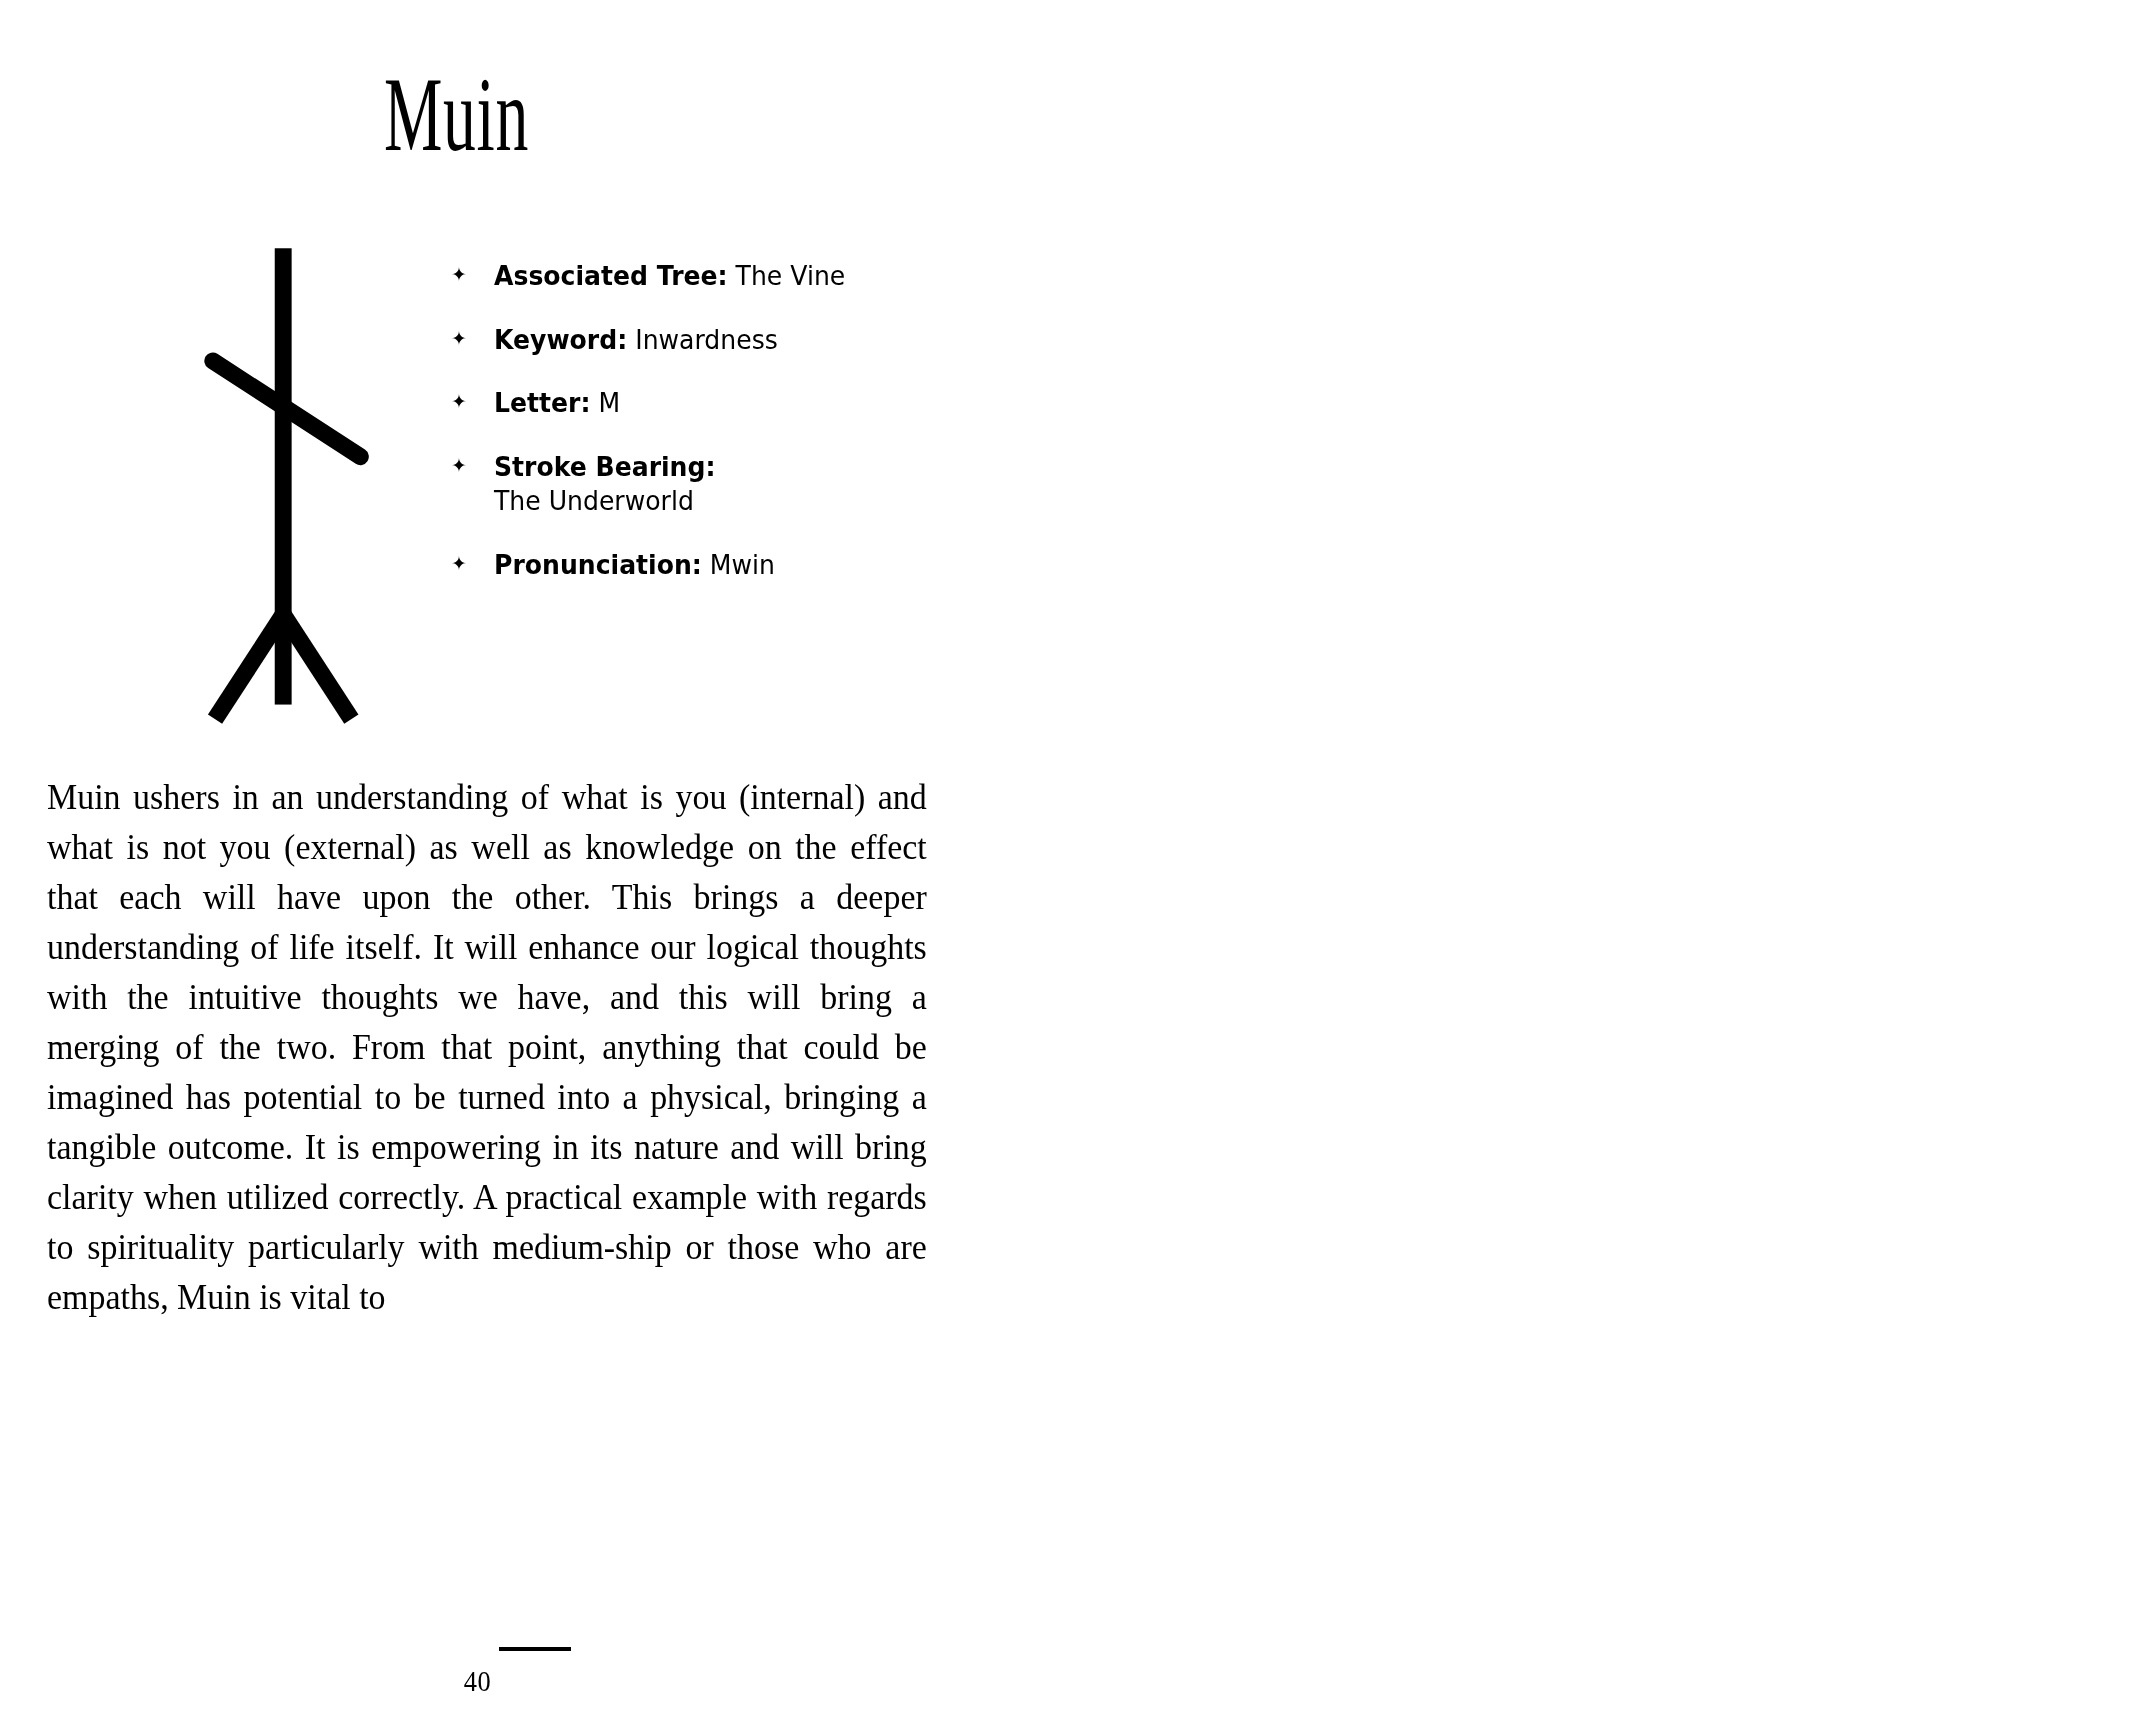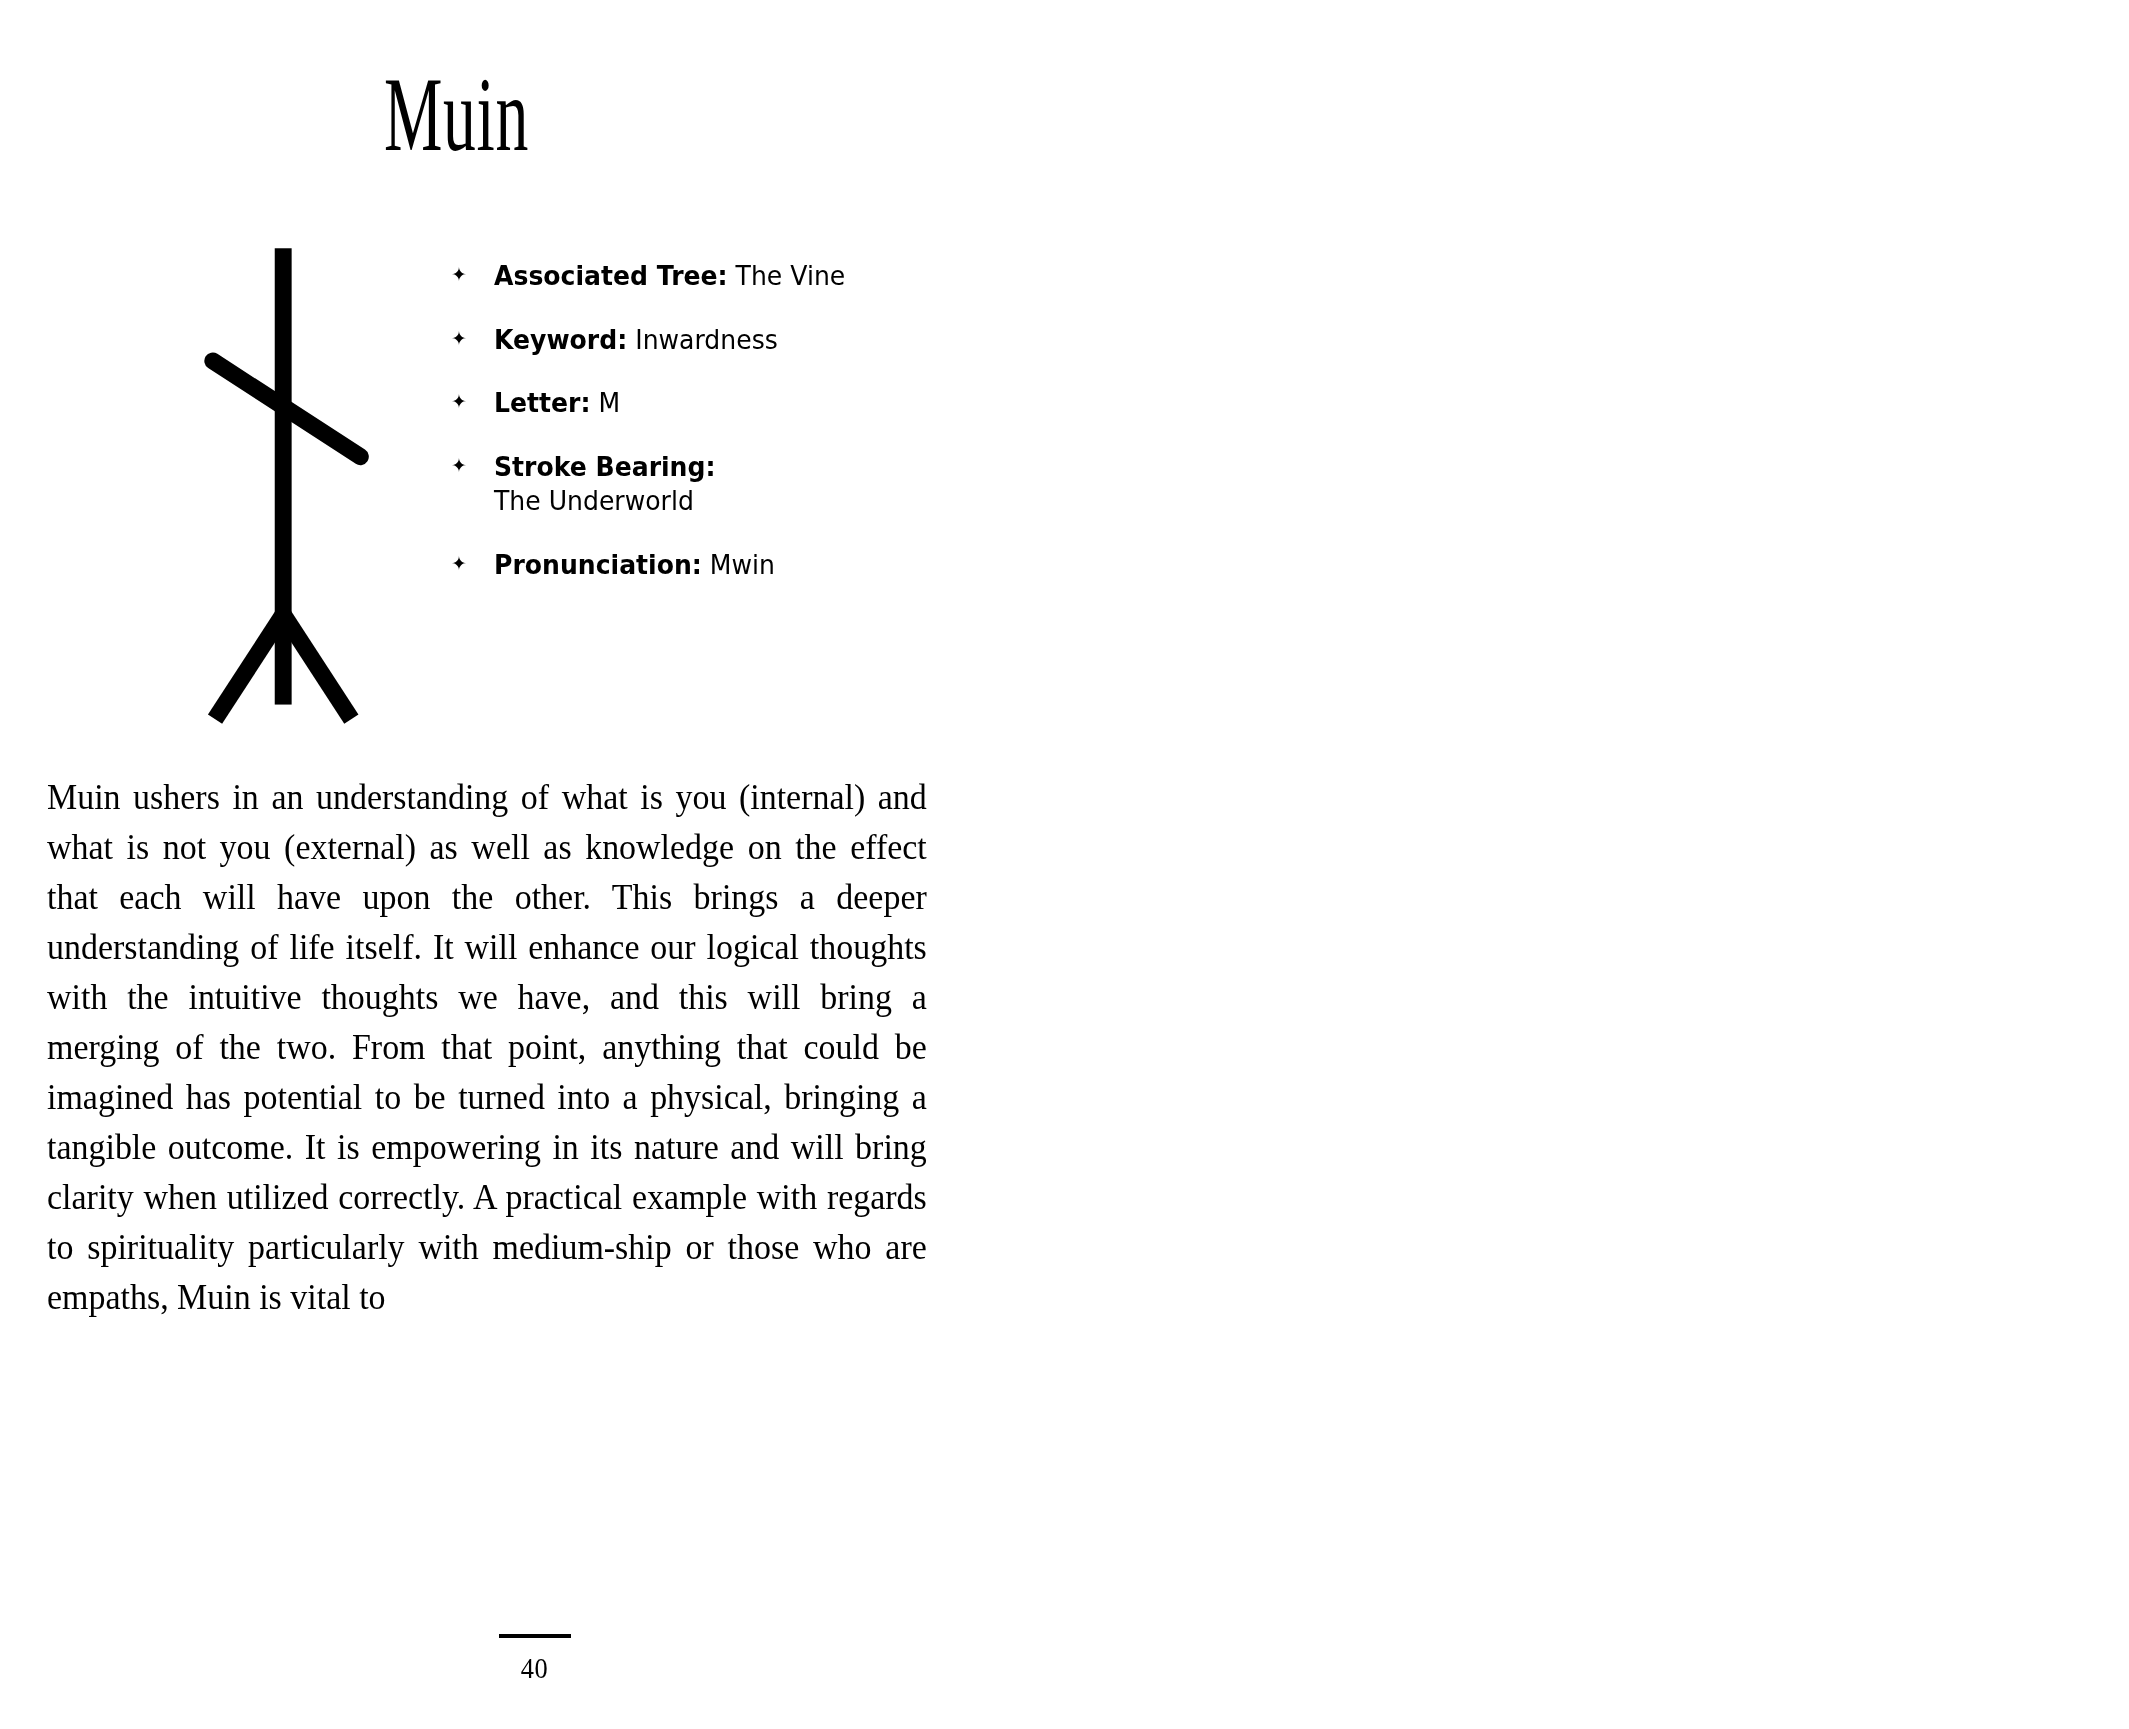--- a/index.html
+++ b/index.html
@@ -98,23 +98,22 @@
     transform: scaleX(0.97);
     transform-origin: left top;
     hyphens: manual;
   }
   .body-col p { margin: 0; }
   .left-body { top: 773px; }
 
   
   .folio {
     position: absolute;
-    bottom: 45px;
+    bottom: 32px;
     width: 146px;
-    text-align: center;
   }
   .folio-rule {
     width: 72px;
     height: 4px;
     background: #000;
     margin: 0 auto 14.6px auto;
   }
   .folio-num {
     font-family: "Liberation Serif", "DejaVu Serif", serif;
     font-size: 30px;

